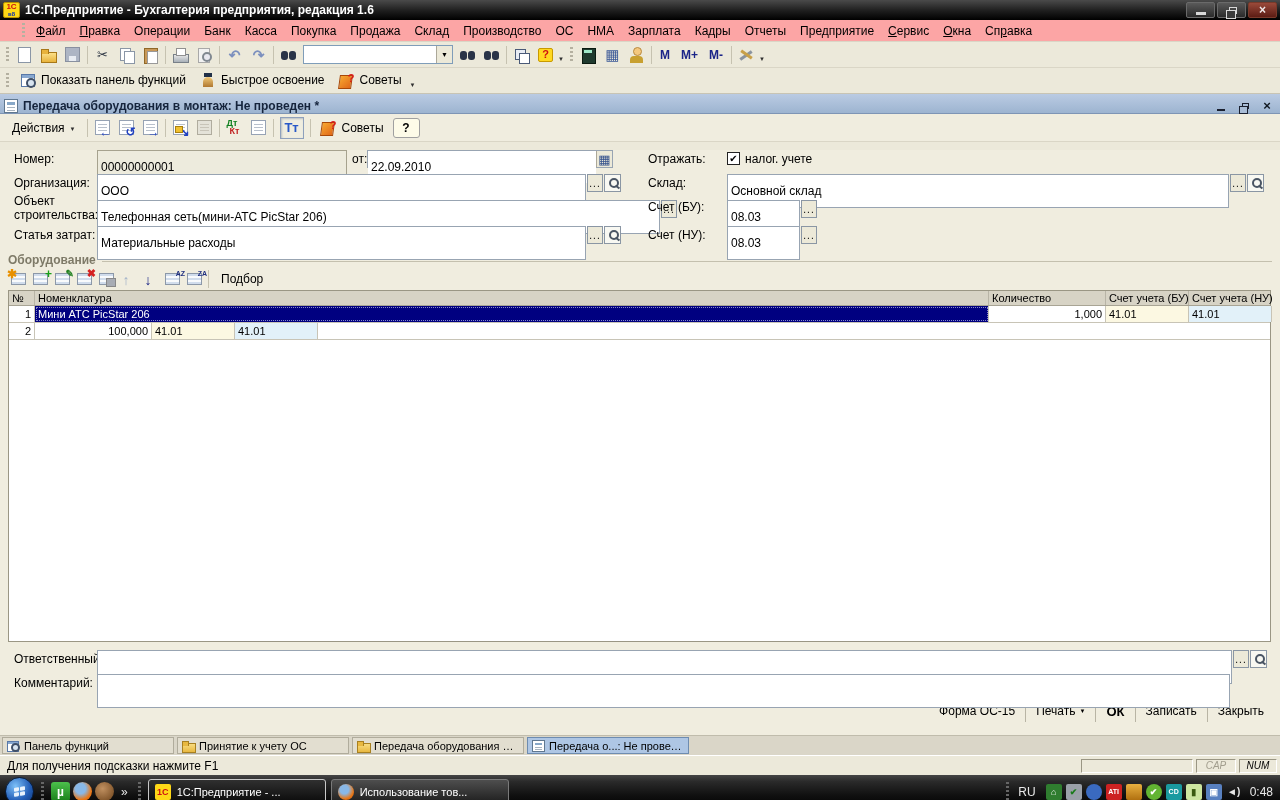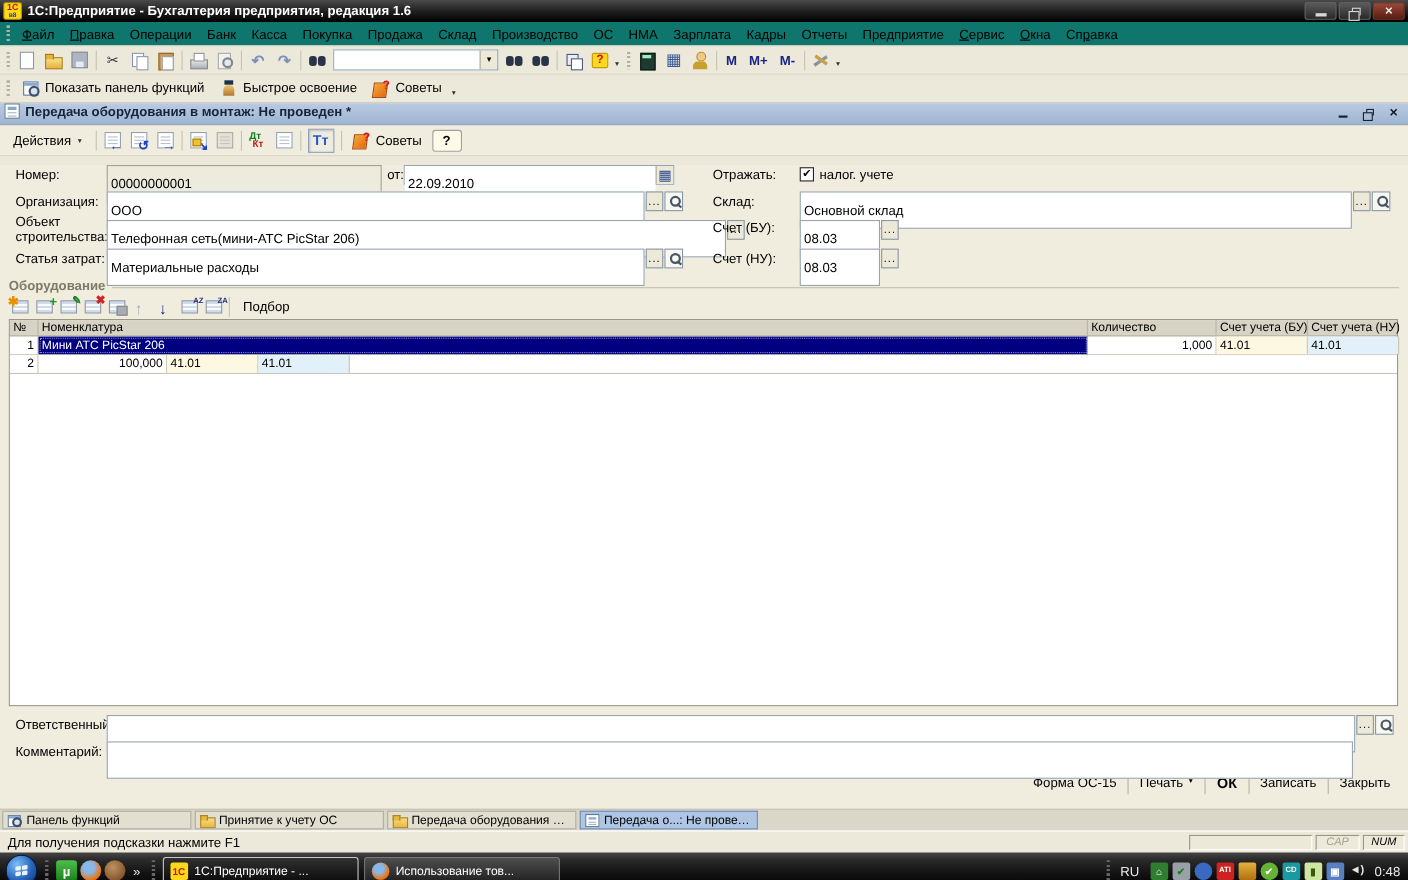--- a/index.html
+++ b/index.html
@@ -14,21 +14,21 @@
 .apptitle{color:#fff;font-weight:bold;font-size:12px;flex:1;white-space:nowrap;}
 .wctl{display:flex;gap:2px;}
 .wbtn{width:29px;height:16px;border:1px solid #6a6a6a;border-radius:2px;background:linear-gradient(#5a5a5a,#2a2a2a);display:flex;align-items:center;justify-content:center;}
 .wbtn.close{background:linear-gradient(#9a4a3a,#5c1c14);border-color:#7a3a2a;}
 .glyph-min{width:10px;height:3px;background:#d8d8d8;margin-top:7px;}
 .glyph-restore{position:relative;width:8px;height:7px;border:1px solid #d8d8d8;margin-left:3px;}
 .glyph-restore::before{content:"";position:absolute;left:-4px;top:2px;width:8px;height:7px;border:1px solid #d8d8d8;background:#3a3a3a;}
 .glyph-close{color:#efe7e7;font-weight:bold;font-size:12px;line-height:1;}
 
 
-.menubar{height:22px;display:flex;align-items:center;background:#0f766e;border-bottom:1px solid #DAD6C6;padding-left:2px;}
+.menubar{height:22px;display:flex;align-items:center;background:#fca5a5;border-bottom:1px solid #DAD6C6;padding-left:18px;}
 .grip{width:3px;height:16px;margin:0 4px;background:repeating-linear-gradient(to bottom,#B4B0A0 0 2px,transparent 2px 4px);flex:none;}
 .mitem{padding:2px 7px;white-space:nowrap;}
 .mitem u{text-decoration:underline;}
 
 
 .toolbar2{height:26px;display:flex;align-items:center;background:#ECE9DA;border-bottom:1px solid #DAD6C6;padding-left:2px;}
 .tgrp{display:inline-flex;align-items:center;gap:1px;}
 .tbtn{width:23px;height:22px;display:inline-flex;align-items:center;justify-content:center;flex:none;}
 .tsep{width:1px;height:18px;background:#C6C2B0;margin:0 3px;flex:none;}
 .ic{position:relative;width:17px;height:16px;display:inline-flex;align-items:center;justify-content:center;}
@@ -73,21 +73,21 @@
 .fmi{display:inline-flex;align-items:center;gap:5px;padding:2px 7px;white-space:nowrap;}
 .ic16{width:16px;height:15px;position:relative;display:inline-block;flex:none;}
 .ic-funcpanel::before{content:"";position:absolute;left:1px;top:1px;width:12px;height:11px;background:#fff;border:1px solid #5878A8;box-shadow:inset 0 3px 0 #88A8D0;}
 .ic-funcpanel::after{content:"";position:absolute;right:0;bottom:0;width:6px;height:6px;border:2px solid #405068;border-radius:50%;background:#D8E4F0;}
 .ic-learn::before{content:"";position:absolute;left:4px;top:0;width:8px;height:4px;background:#203048;}
 .ic-learn::after{content:"";position:absolute;left:3px;top:4px;width:10px;height:10px;border-radius:5px 5px 0 0;background:linear-gradient(#F0C878,#B07830);}
 .ic-tips::before{content:"";position:absolute;left:0;top:2px;width:11px;height:12px;background:linear-gradient(135deg,#F8A830,#E06818);border:1px solid #A84808;transform:skewX(-8deg);}
 .ic-tips .g{position:absolute;right:0;top:0;color:#D81818;font-weight:bold;font-size:11px;}
 
 
-.mdibar{height:20px;background:linear-gradient(#BACBE3,#9DB4D0);border-bottom:1px solid #7E95B5;display:flex;align-items:flex-start;padding:0 4px;gap:5px;}
+.mdibar{height:20px;background:linear-gradient(#BACBE3,#9DB4D0);border-bottom:1px solid #7E95B5;display:flex;align-items:flex-end;padding:0 4px;gap:5px;}
 .mdico{width:14px;height:14px;background:#fff;border:1px solid #607890;position:relative;flex:none;}
 .mdico::before{content:"";position:absolute;left:2px;top:2px;right:2px;height:3px;background:#88A8C8;}
 .mdico::after{content:"";position:absolute;left:2px;top:7px;right:2px;height:1px;background:#A8B4C0;box-shadow:0 3px 0 #A8B4C0;}
 .mdititle{font-weight:bold;color:#15243C;flex:1;}
 .mdbtn{width:18px;height:15px;display:flex;align-items:center;justify-content:center;}
 .mglyph-min{width:8px;height:2px;background:#1A2030;margin-top:8px;}
 .mglyph-restore{position:relative;width:7px;height:6px;border:1px solid #1A2030;margin-left:3px;}
 .mglyph-restore::before{content:"";position:absolute;left:-4px;top:2px;width:7px;height:6px;border:1px solid #1A2030;background:#A9BDD7;}
 .mglyph-close{color:#101820;font-weight:bold;font-size:13px;line-height:1;}
 

